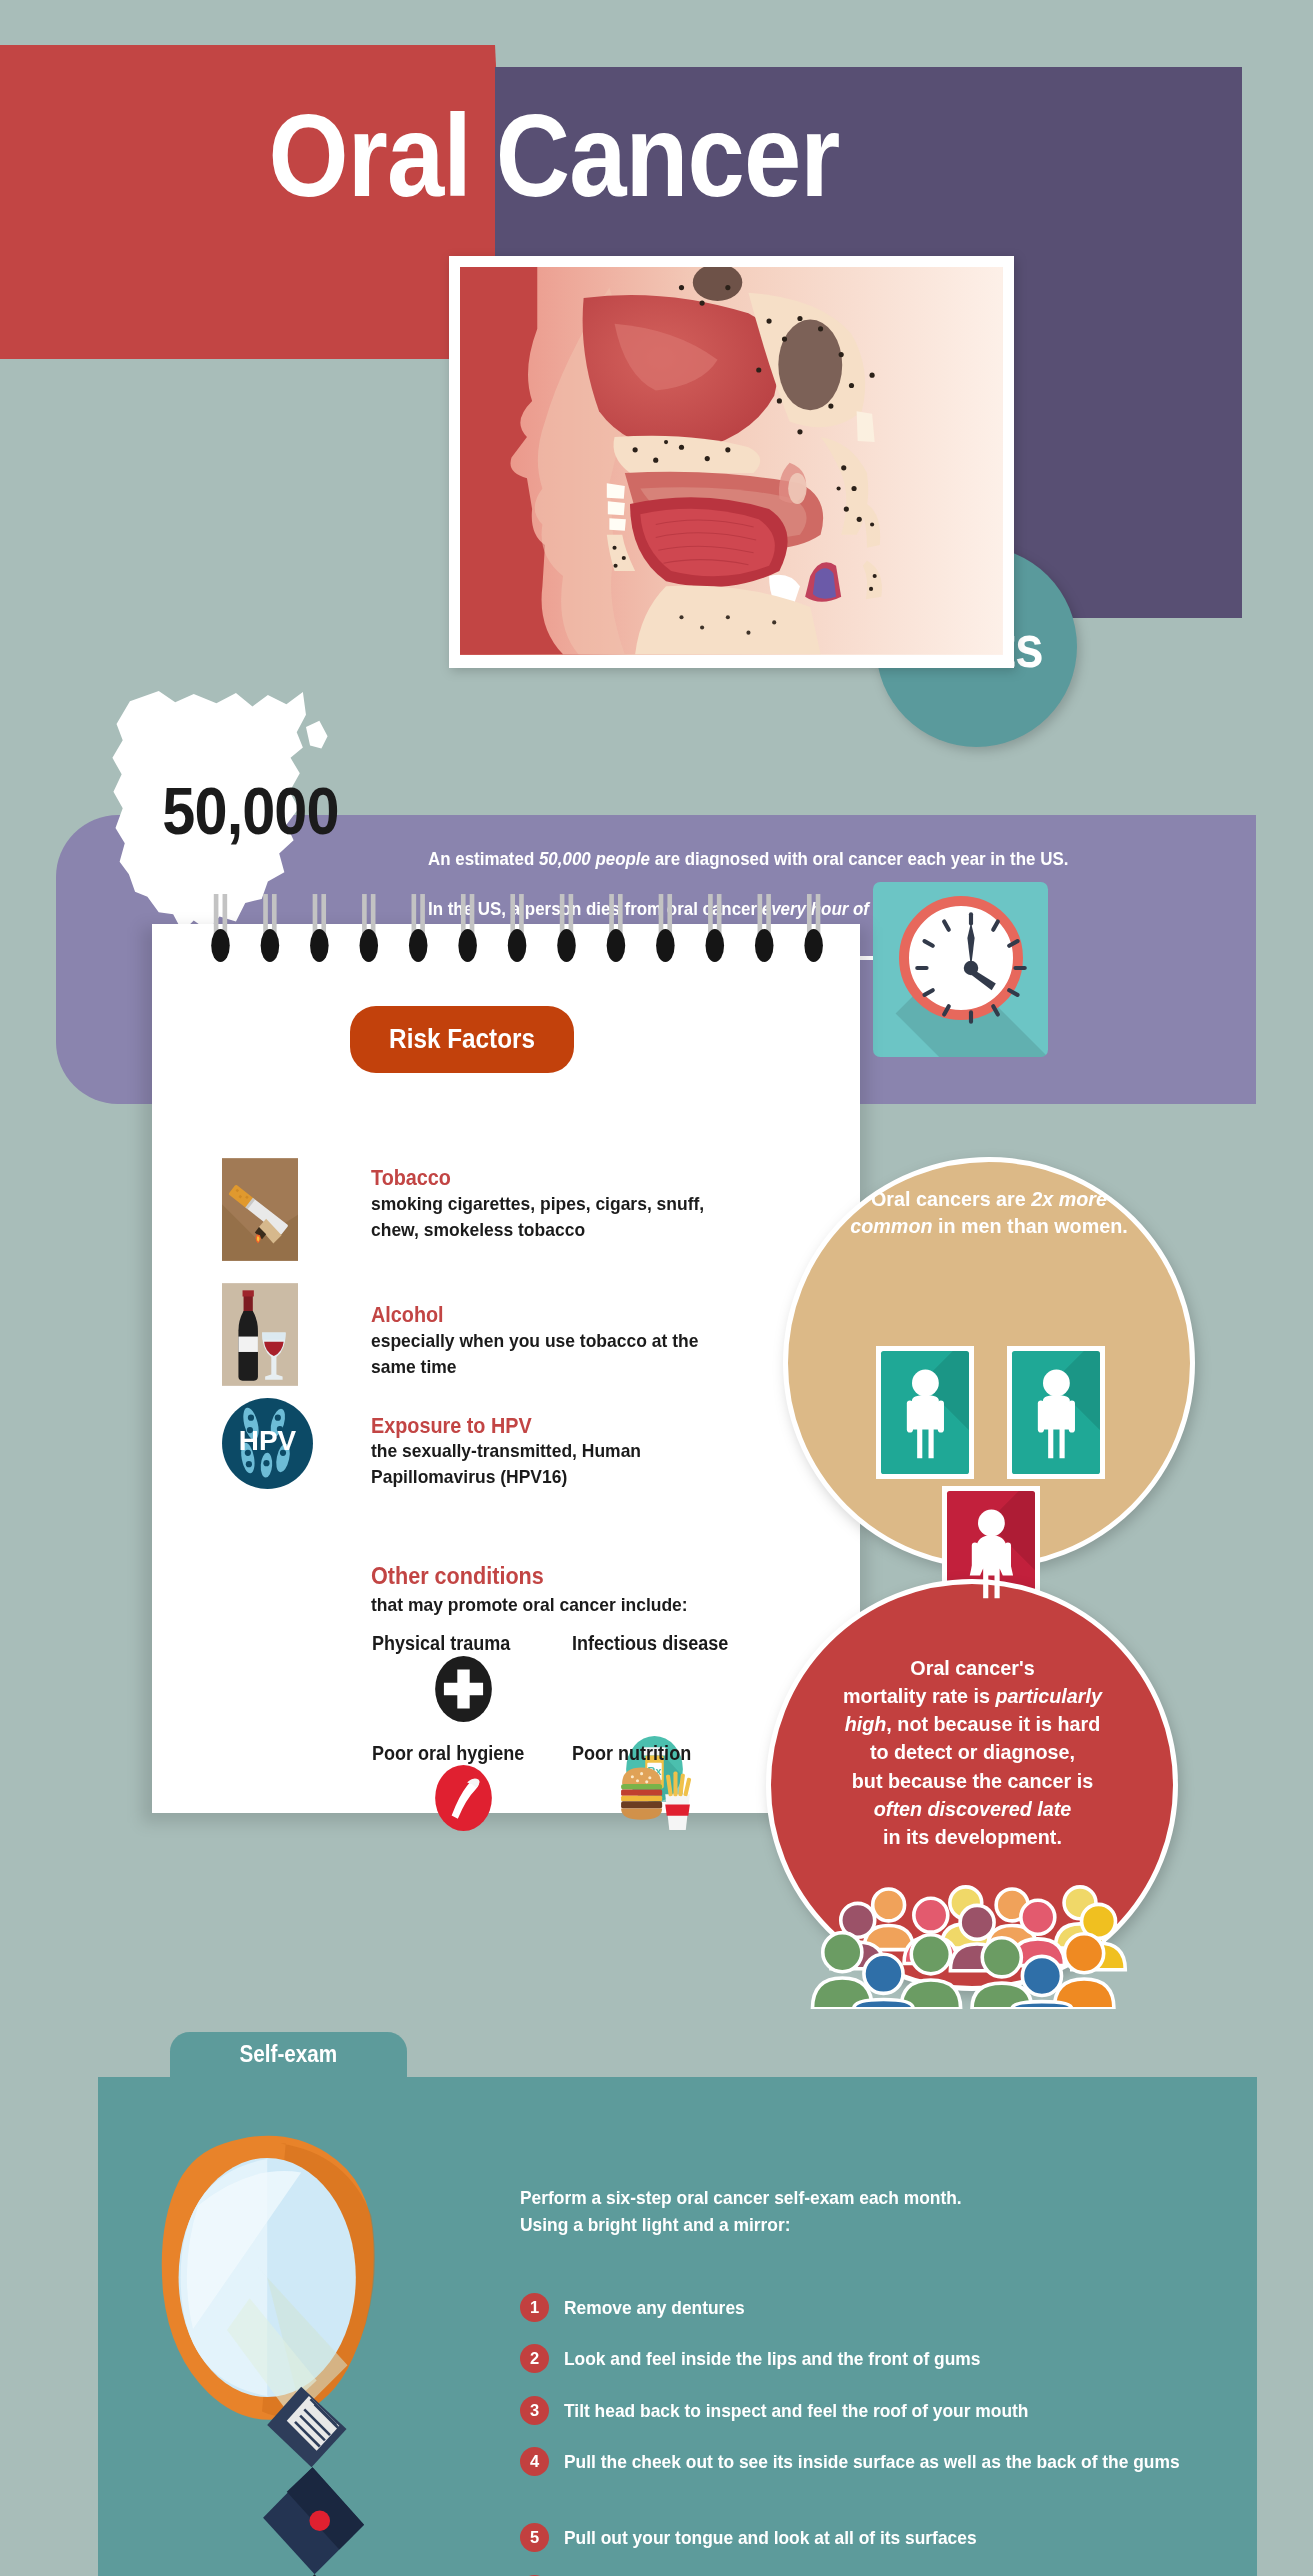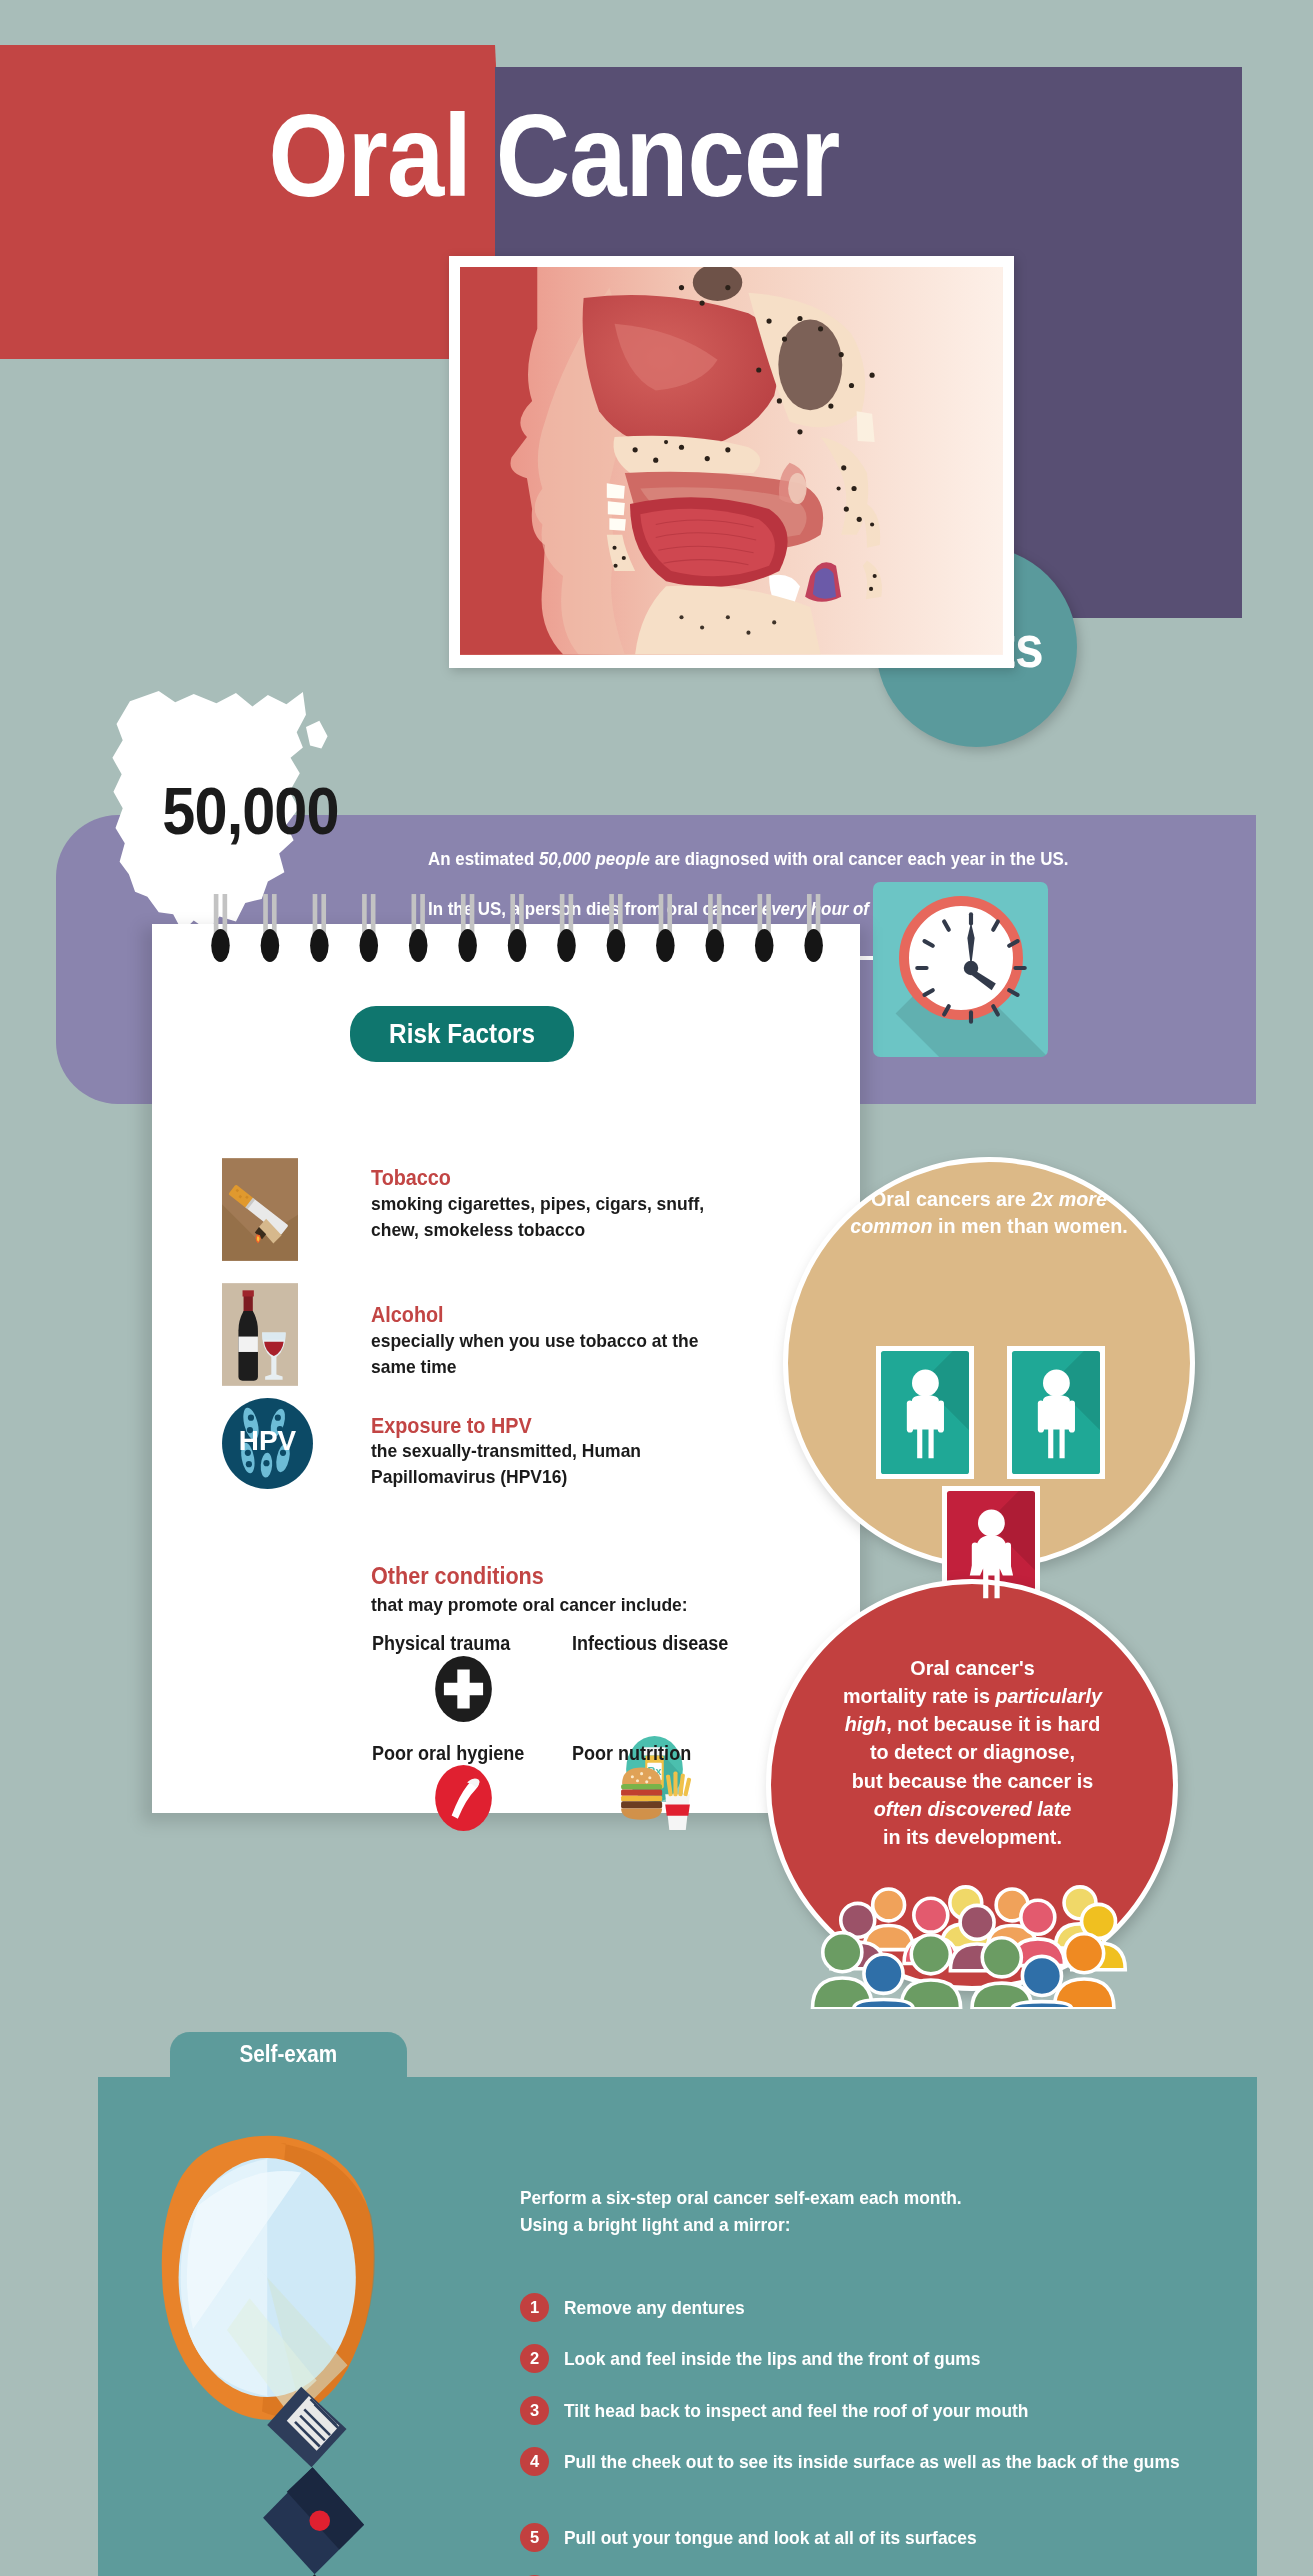--- a/index.html
+++ b/index.html
@@ -109,22 +109,22 @@
     left: 142px; top: 927px; width: 726px; height: 896px;
     background: rgba(0,0,0,.12); border-radius: 2.1px;
     filter: blur(7.2px);
   }
   #notebook {
     left: 152px; top: 924px; width: 708px; height: 889px;
     background: #fff;
   }
 
   #rf-pill {
-    left: 350px; top: 1006px; width: 224px; height: 56px;
-    background: #0f766e; border-radius: 26px;
+    left: 350px; top: 1006px; width: 224px; height: 67px;
+    background: #c2410c; border-radius: 26px;
     display:flex; align-items:center; justify-content:center;
   }
   #rf-pill span {
     color:#fff; font-size: 27px; font-weight: 700;
     font-family:"Liberation Sans Narrow","Liberation Sans",sans-serif;
     transform: scaleX(.9);
   }
 
   .rf-thumb { position:absolute; width:76px; height:103px; }
   .rf-head {

